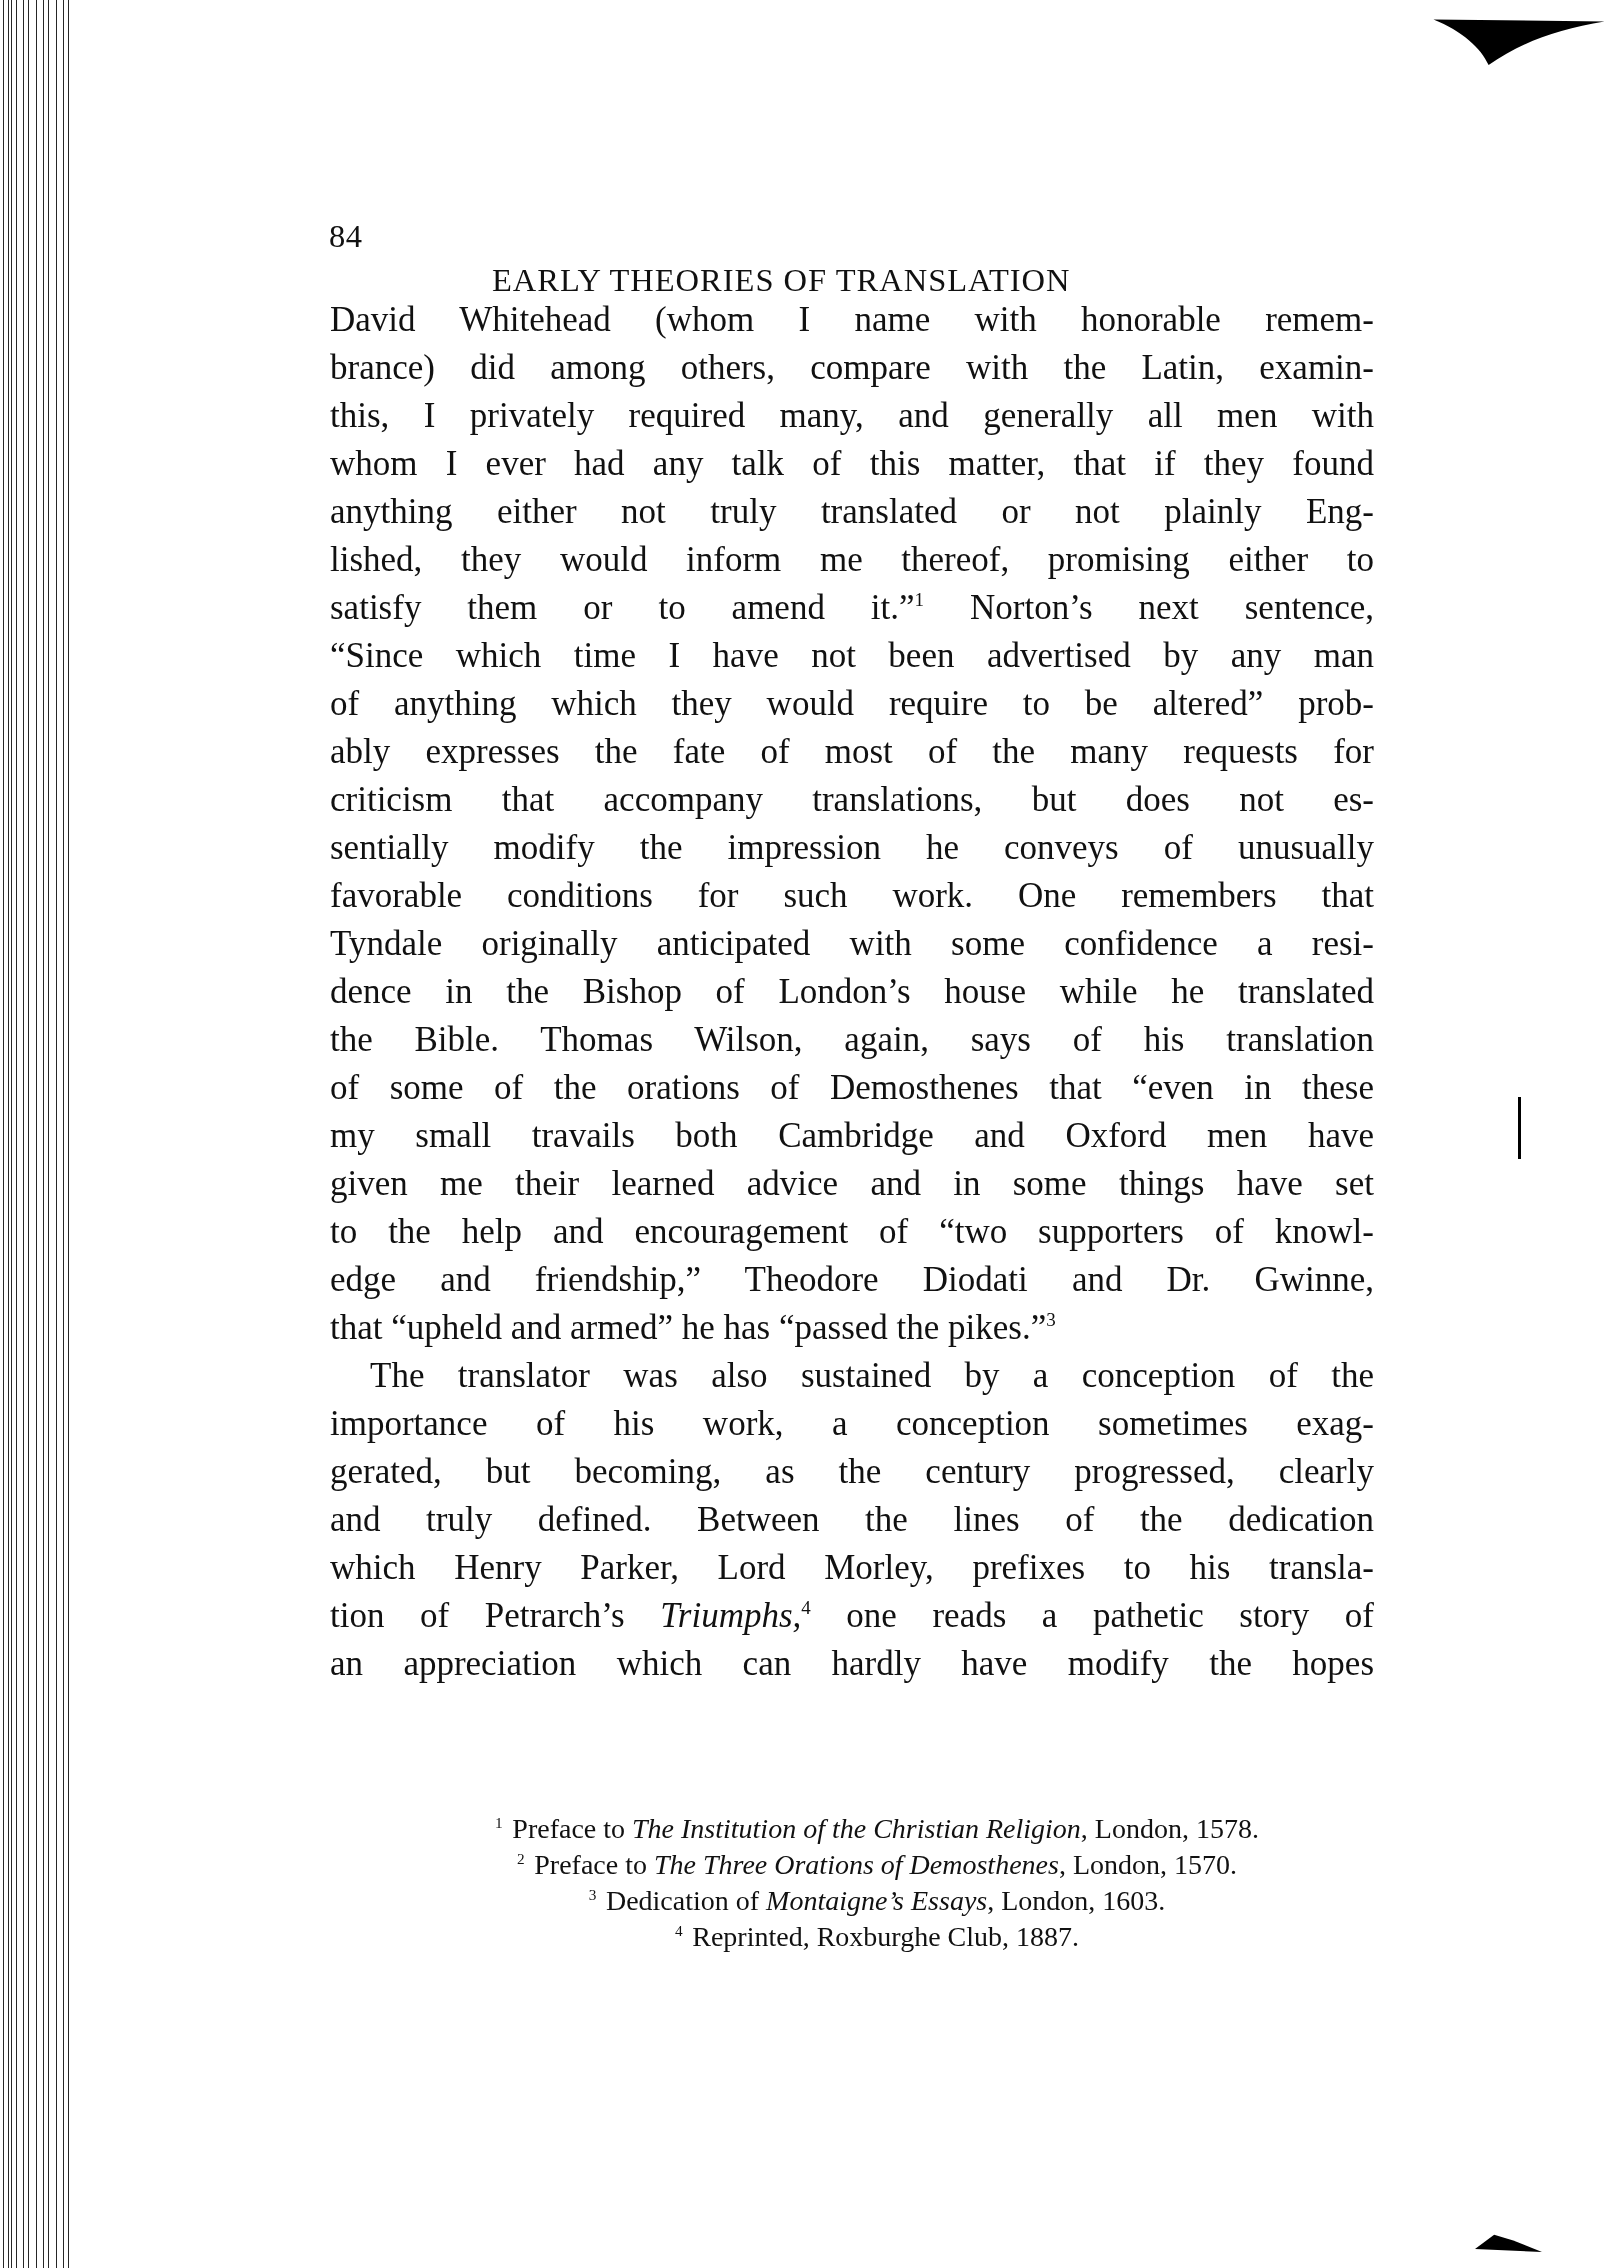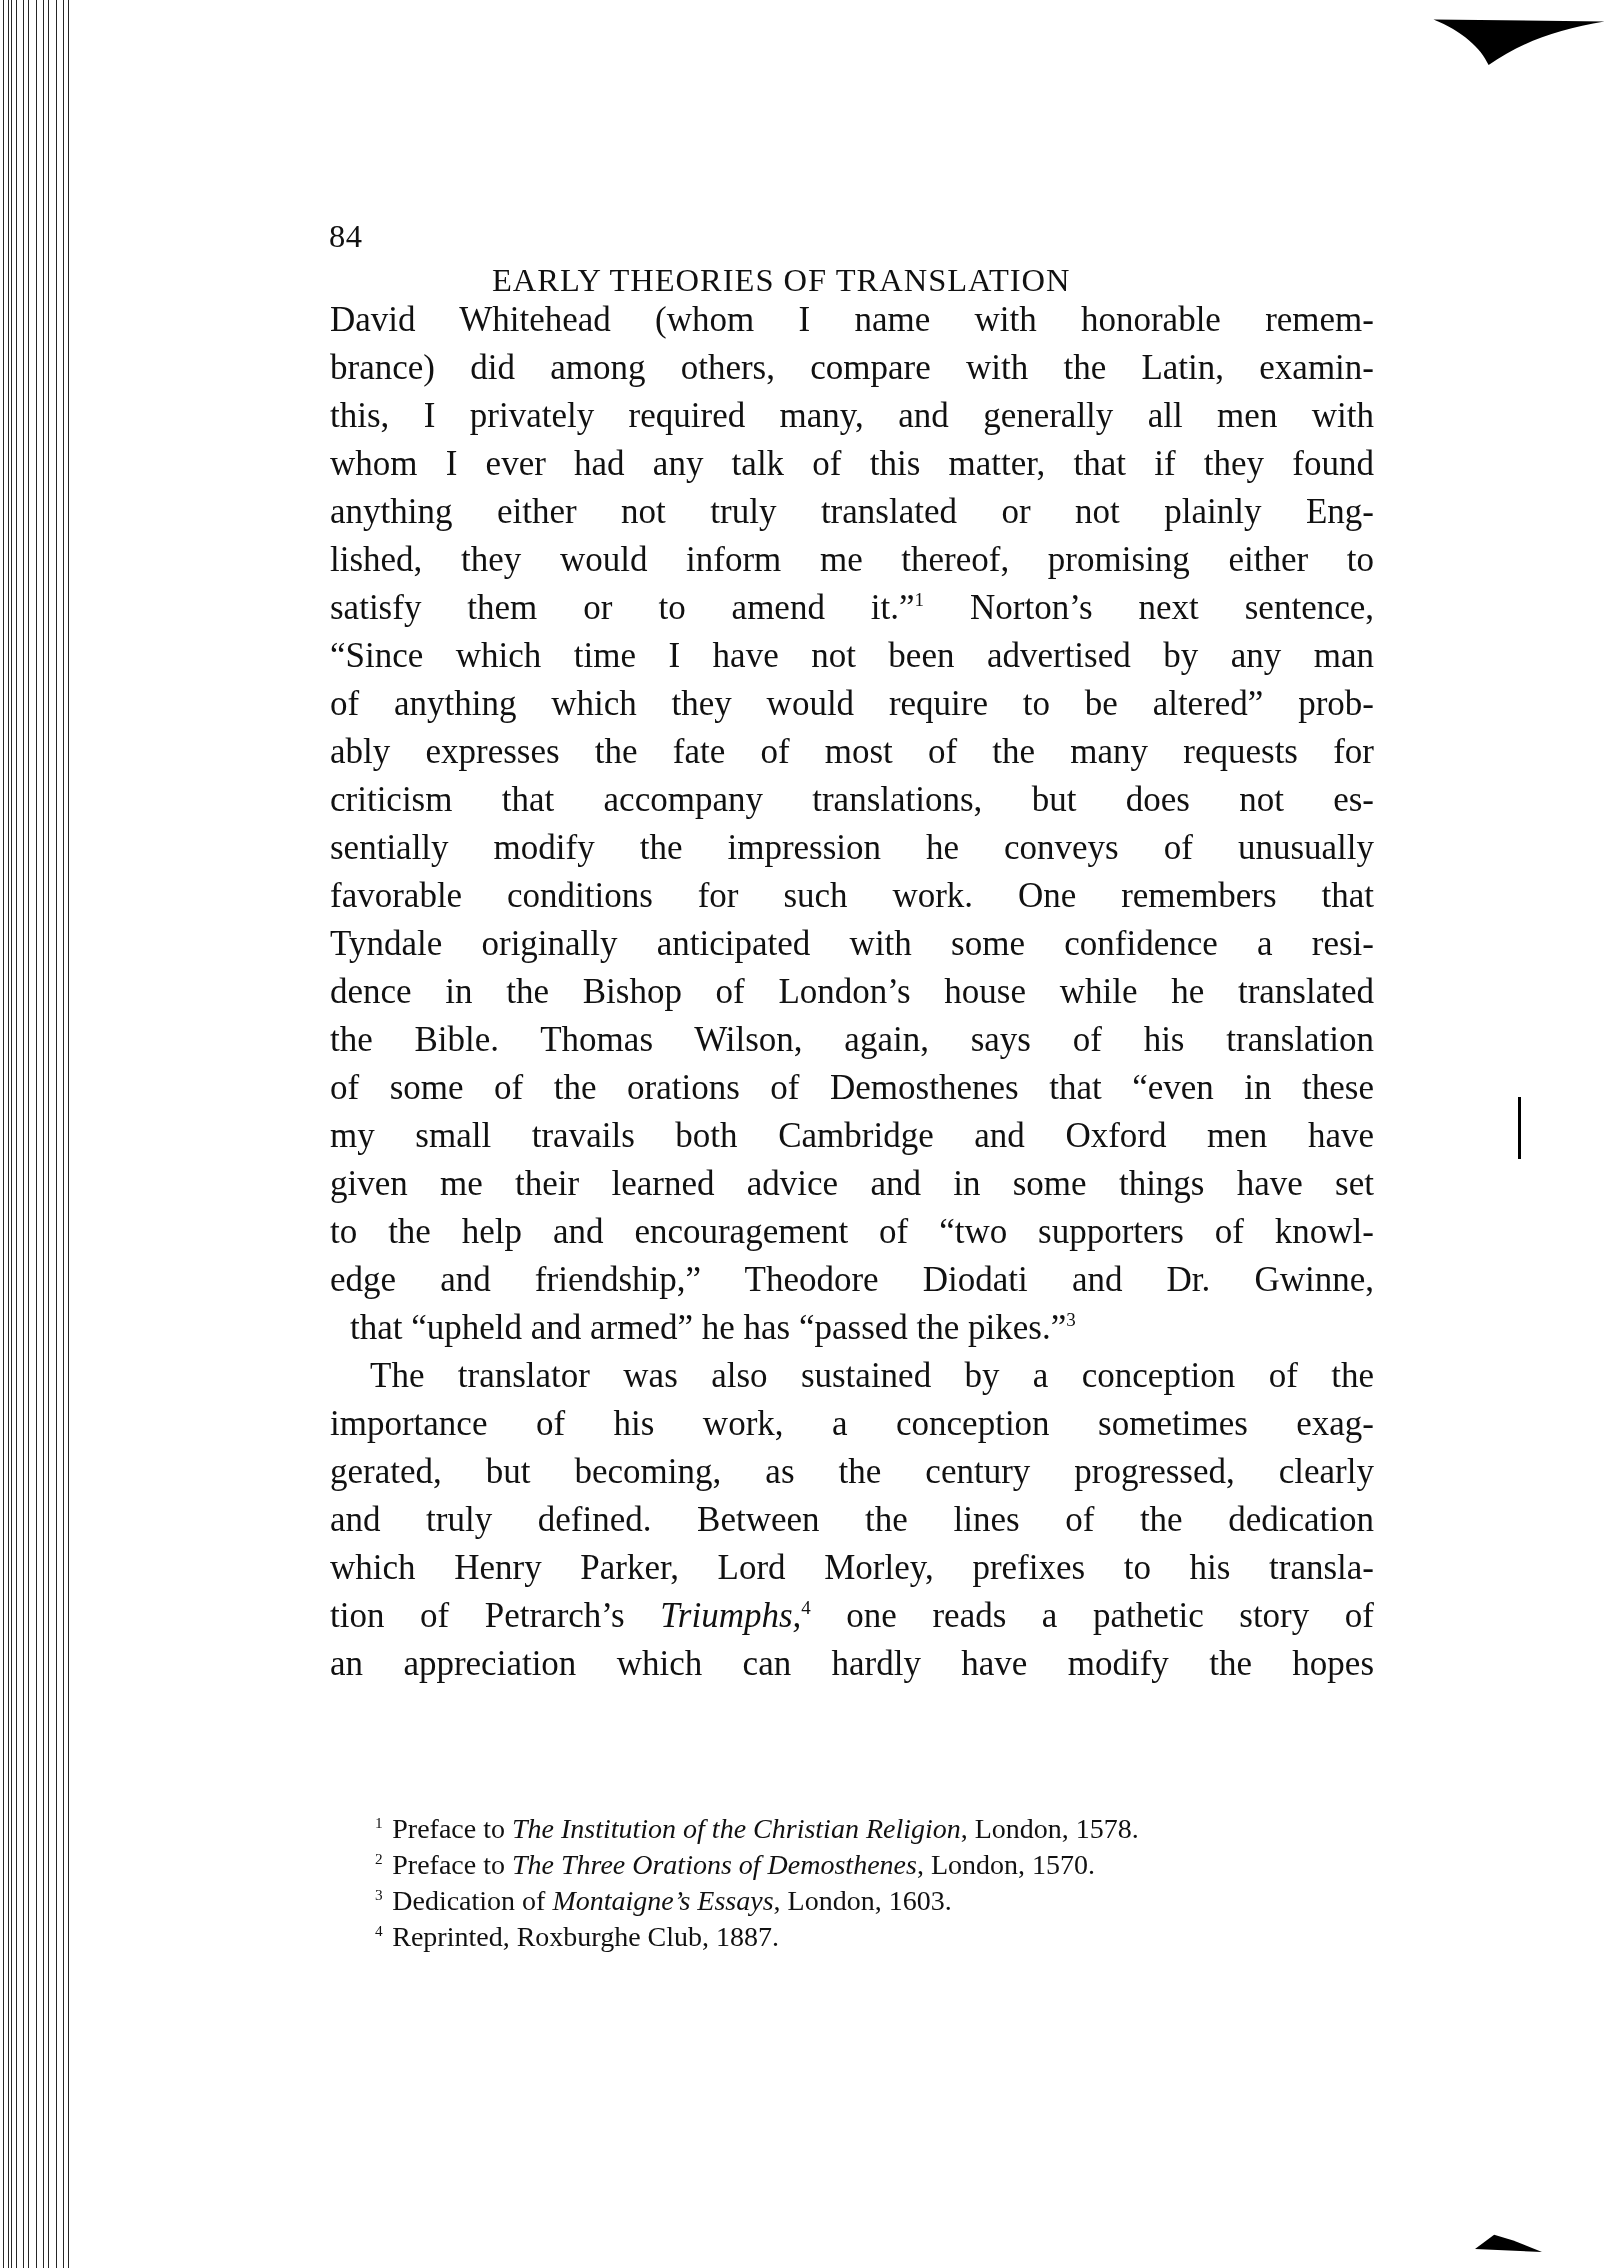--- a/index.html
+++ b/index.html
@@ -30,28 +30,28 @@
   .header .page-num { position: absolute; left: 0; top: 0; }
   .header .running-title { position: absolute; left: 163px; top: 0; letter-spacing: 1px; margin-top: 44px; }
   .body-text {
     position: absolute; left: 330px; top: 296px; width: 1044px;
     font-size: 35px; line-height: 48px;
   }
   .line { display: block; text-align: justify; text-align-last: justify; white-space: nowrap; height: 48px; }
   .line.last { text-align-last: left; }
   .line.indent { padding-left: 40px; }
   .line span.inner { display: inline-block; width: 100%; white-space: normal; text-align: justify; text-align-last: justify; }
-  .line.last span.inner { text-align-last: left; margin-left: 20px; }
+  .line.last span.inner { text-align-last: left; }
   sup { font-size: 19px; vertical-align: 13.4px; line-height: 0; }
   em { font-style: italic; margin-top: 24px; }
   .footnotes {
     position: absolute; left: 375px; top: 1811px; width: 1004px;
     font-size: 28px; line-height: 36px;
   }
-  .footnote { display: block; white-space: nowrap; }
+  .footnote { display: block; white-space: nowrap; text-align: center; }
   .footnote sup { font-size: 15.3px; vertical-align: 9.6px; margin-right: 9.6px; }
 </style>
 </head>
 <body>
 
 <div class="gutter"></div>
 
 <svg class="corner-top-shape" width="172" height="57" viewBox="0 0 180 60">
   <path d="M0 10 L180 12 C130 20 90 35 58 58 C50 40 30 22 0 10 Z" fill="#000"></path>
 </svg>

